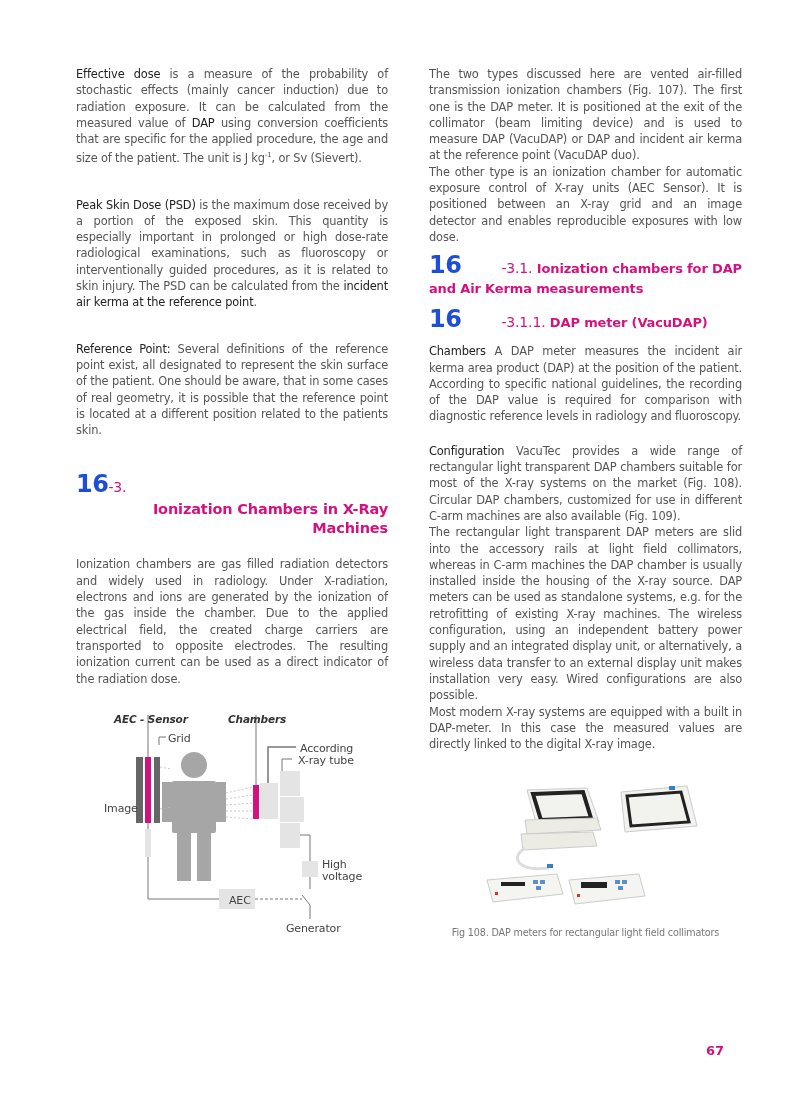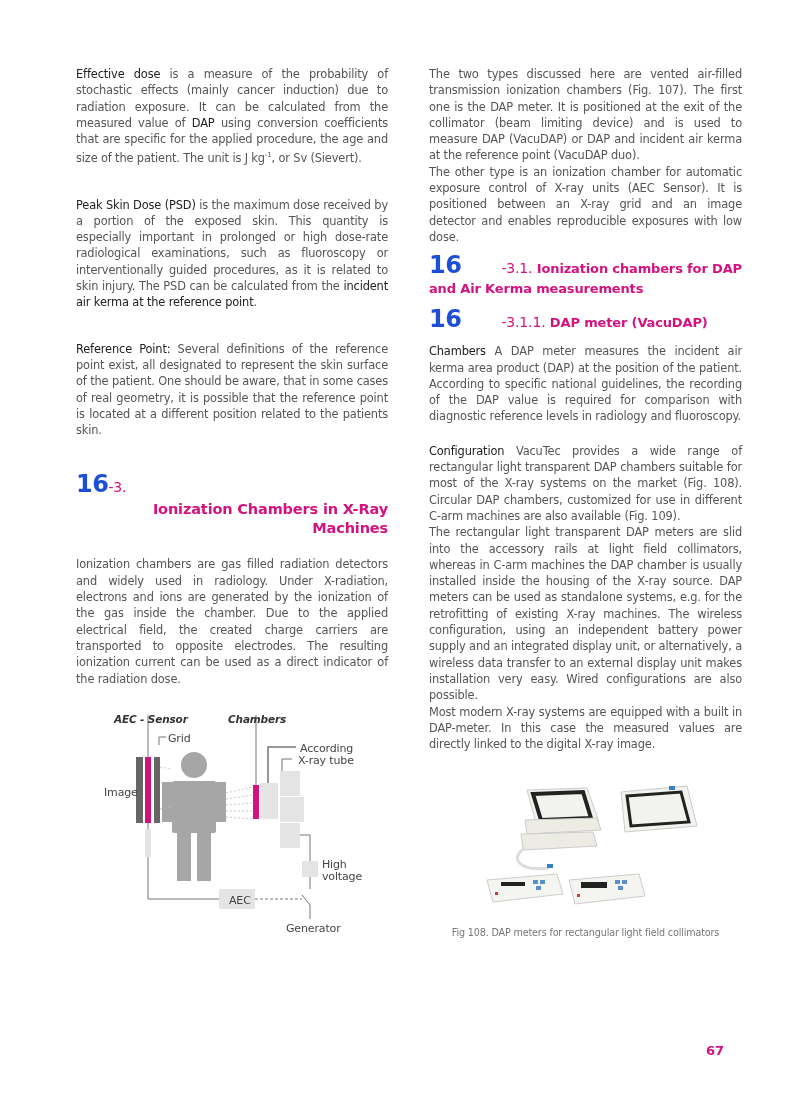--- a/index.html
+++ b/index.html
@@ -99,21 +99,21 @@
       <rect x="143" y="190" width="36" height="20" fill="#e4e4e4"></rect>
       <line x1="179" y1="200" x2="226" y2="200" stroke="#777" stroke-width="1" stroke-dasharray="3,2"></line>
       <line x1="226" y1="196" x2="234" y2="206" stroke="#777" stroke-width="1"></line>
       <line x1="234" y1="206" x2="234" y2="220" stroke="#777" stroke-width="1"></line>
     </svg>
     <span class="fig-label big" style="left:38px;top:12px">AEC - Sensor</span>
     <span class="fig-label big" style="left:152px;top:12px">Chambers</span>
     <span class="fig-label" style="left:224px;top:42px">According</span>
     <span class="fig-label" style="left:222px;top:54px">X-ray tube</span>
     <span class="fig-label" style="left:92px;top:32px">Grid</span>
-    <span class="fig-label" style="left:28px;top:86px">Image</span>
+    <span class="fig-label" style="left:28px;top:102px">Image</span>
     <span class="fig-label" style="left:246px;top:158px">High</span>
     <span class="fig-label" style="left:246px;top:170px">voltage</span>
     <span class="fig-label" style="left:153px;top:194px">AEC</span>
     <span class="fig-label" style="left:210px;top:222px">Generator</span>
   </div>
   <div style="height:8px"></div>
 </div>
 
 <div class="col col-right">
   <p>The two types discussed here are vented air-filled transmission ionization chambers (Fig. 107). The first one is the DAP meter. It is positioned at the exit of the collimator (beam limiting device) and is used to measure DAP (VacuDAP) or DAP and incident air kerma at the reference point (VacuDAP duo).</p>

